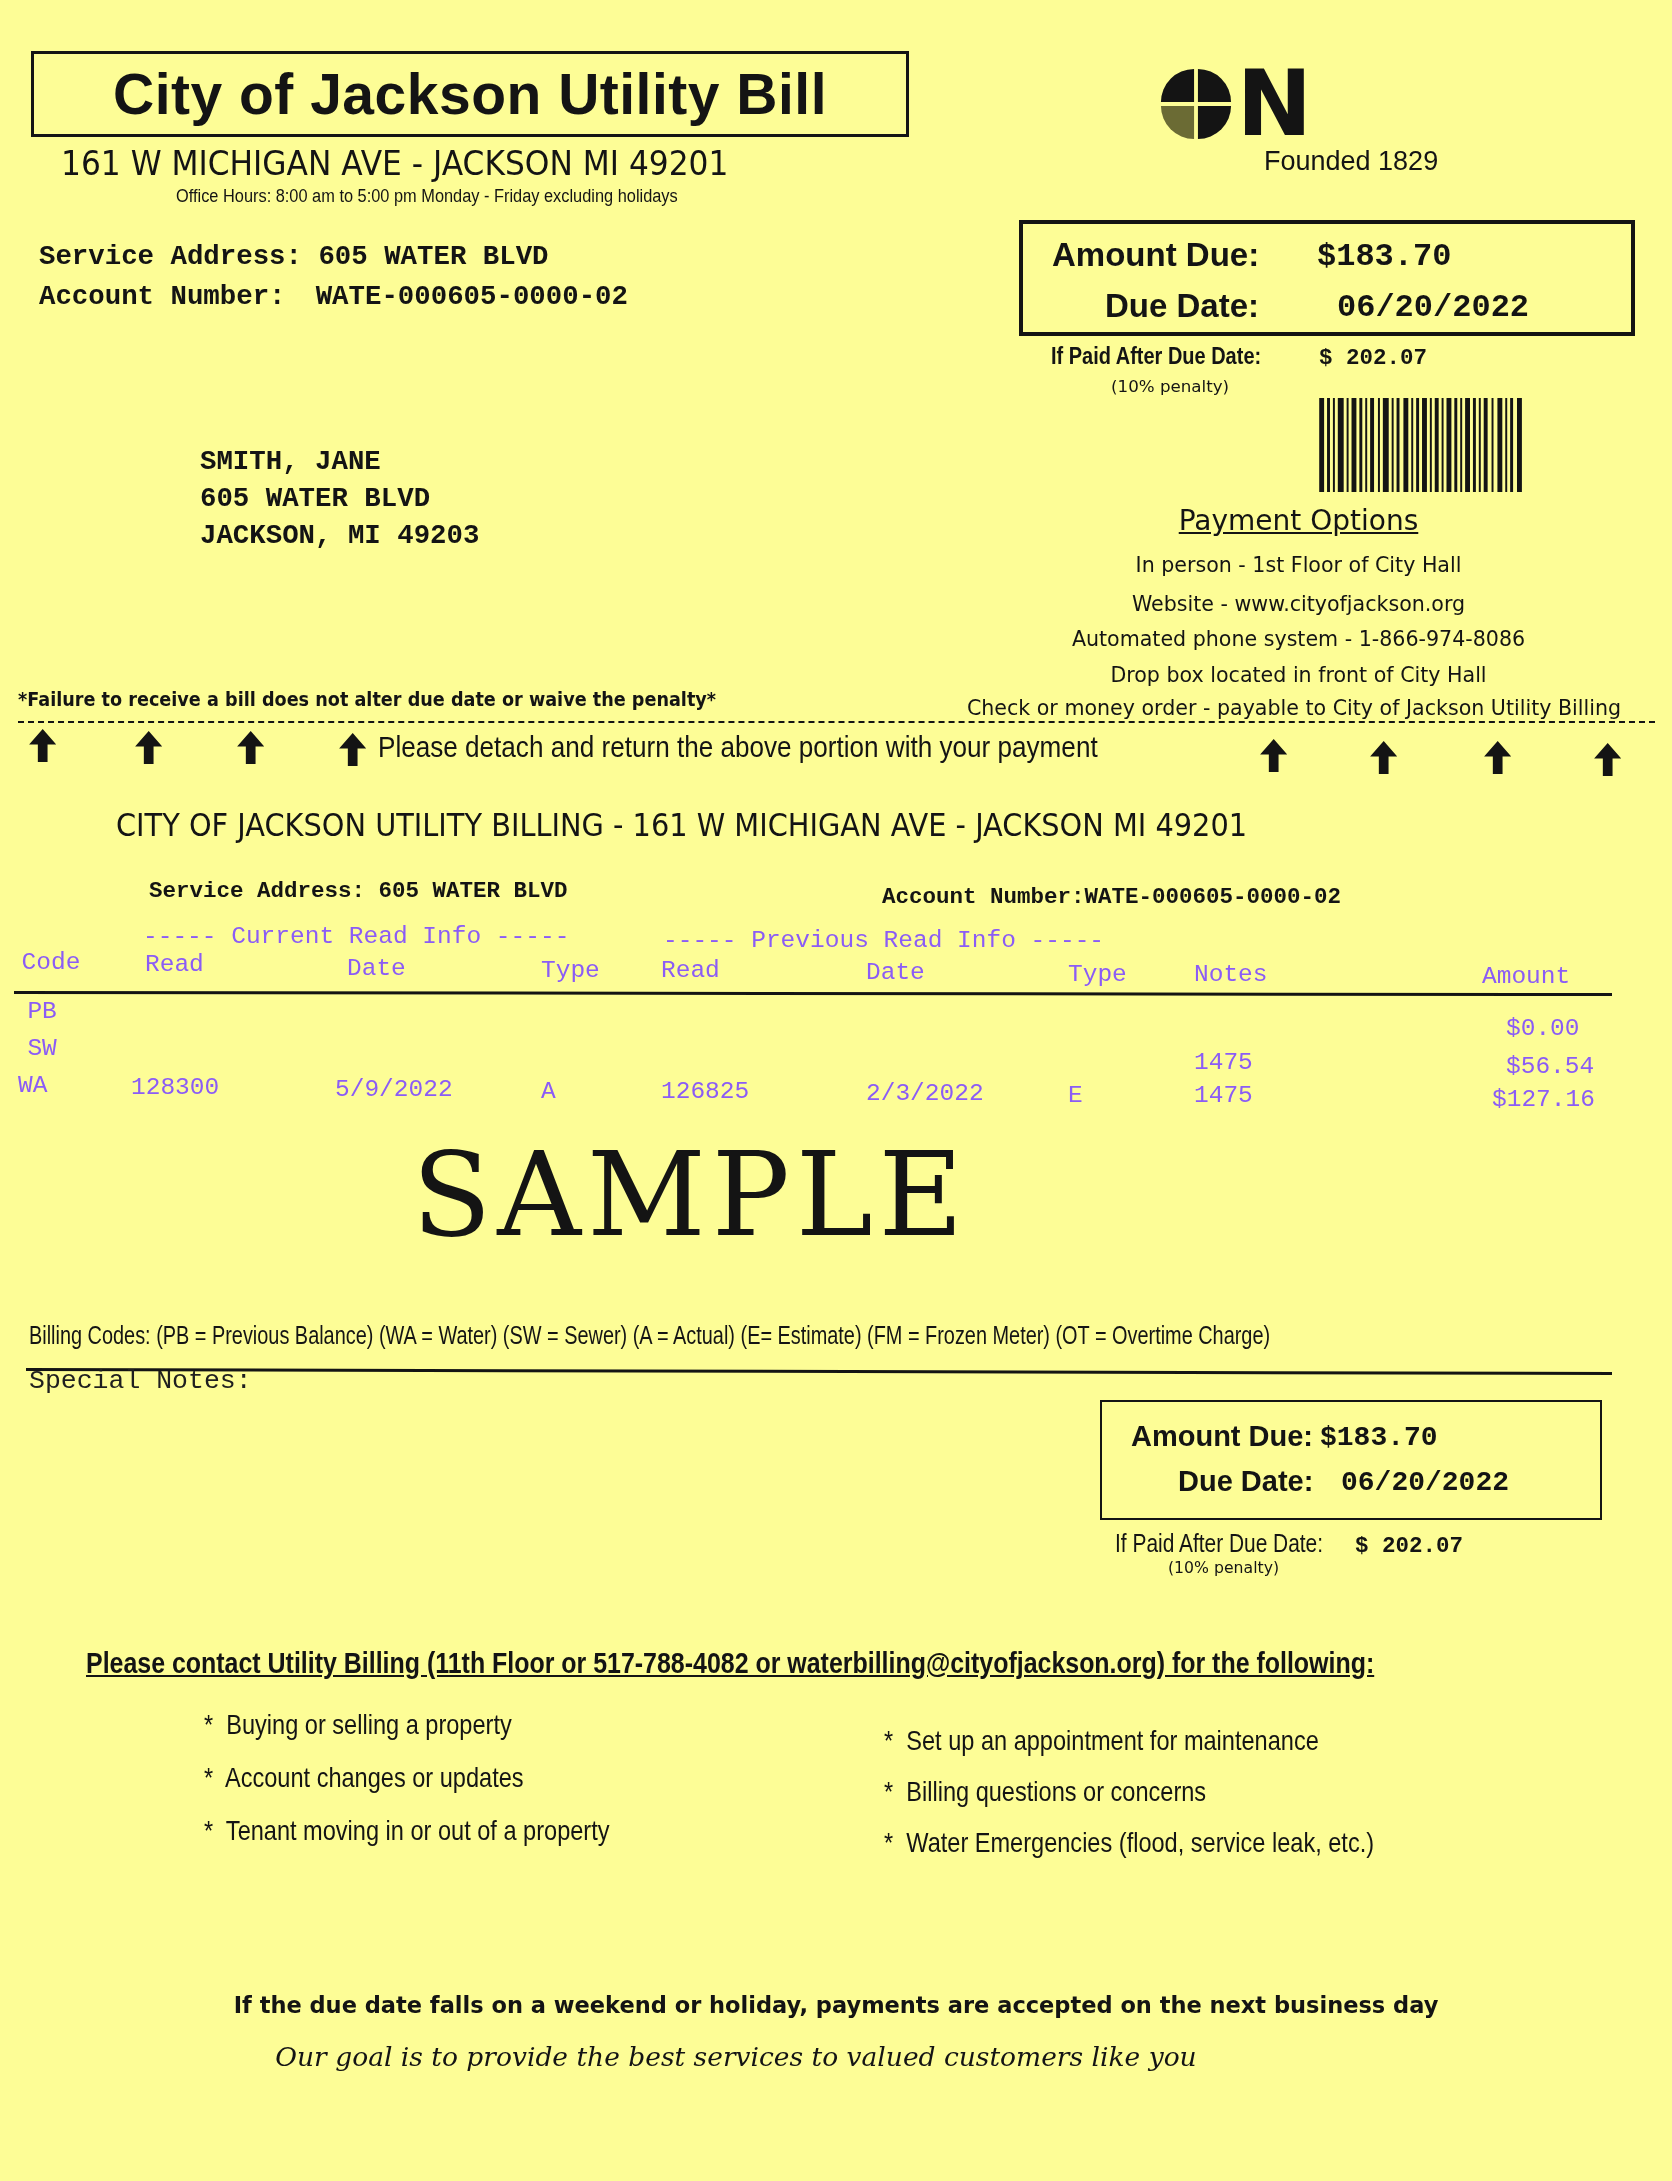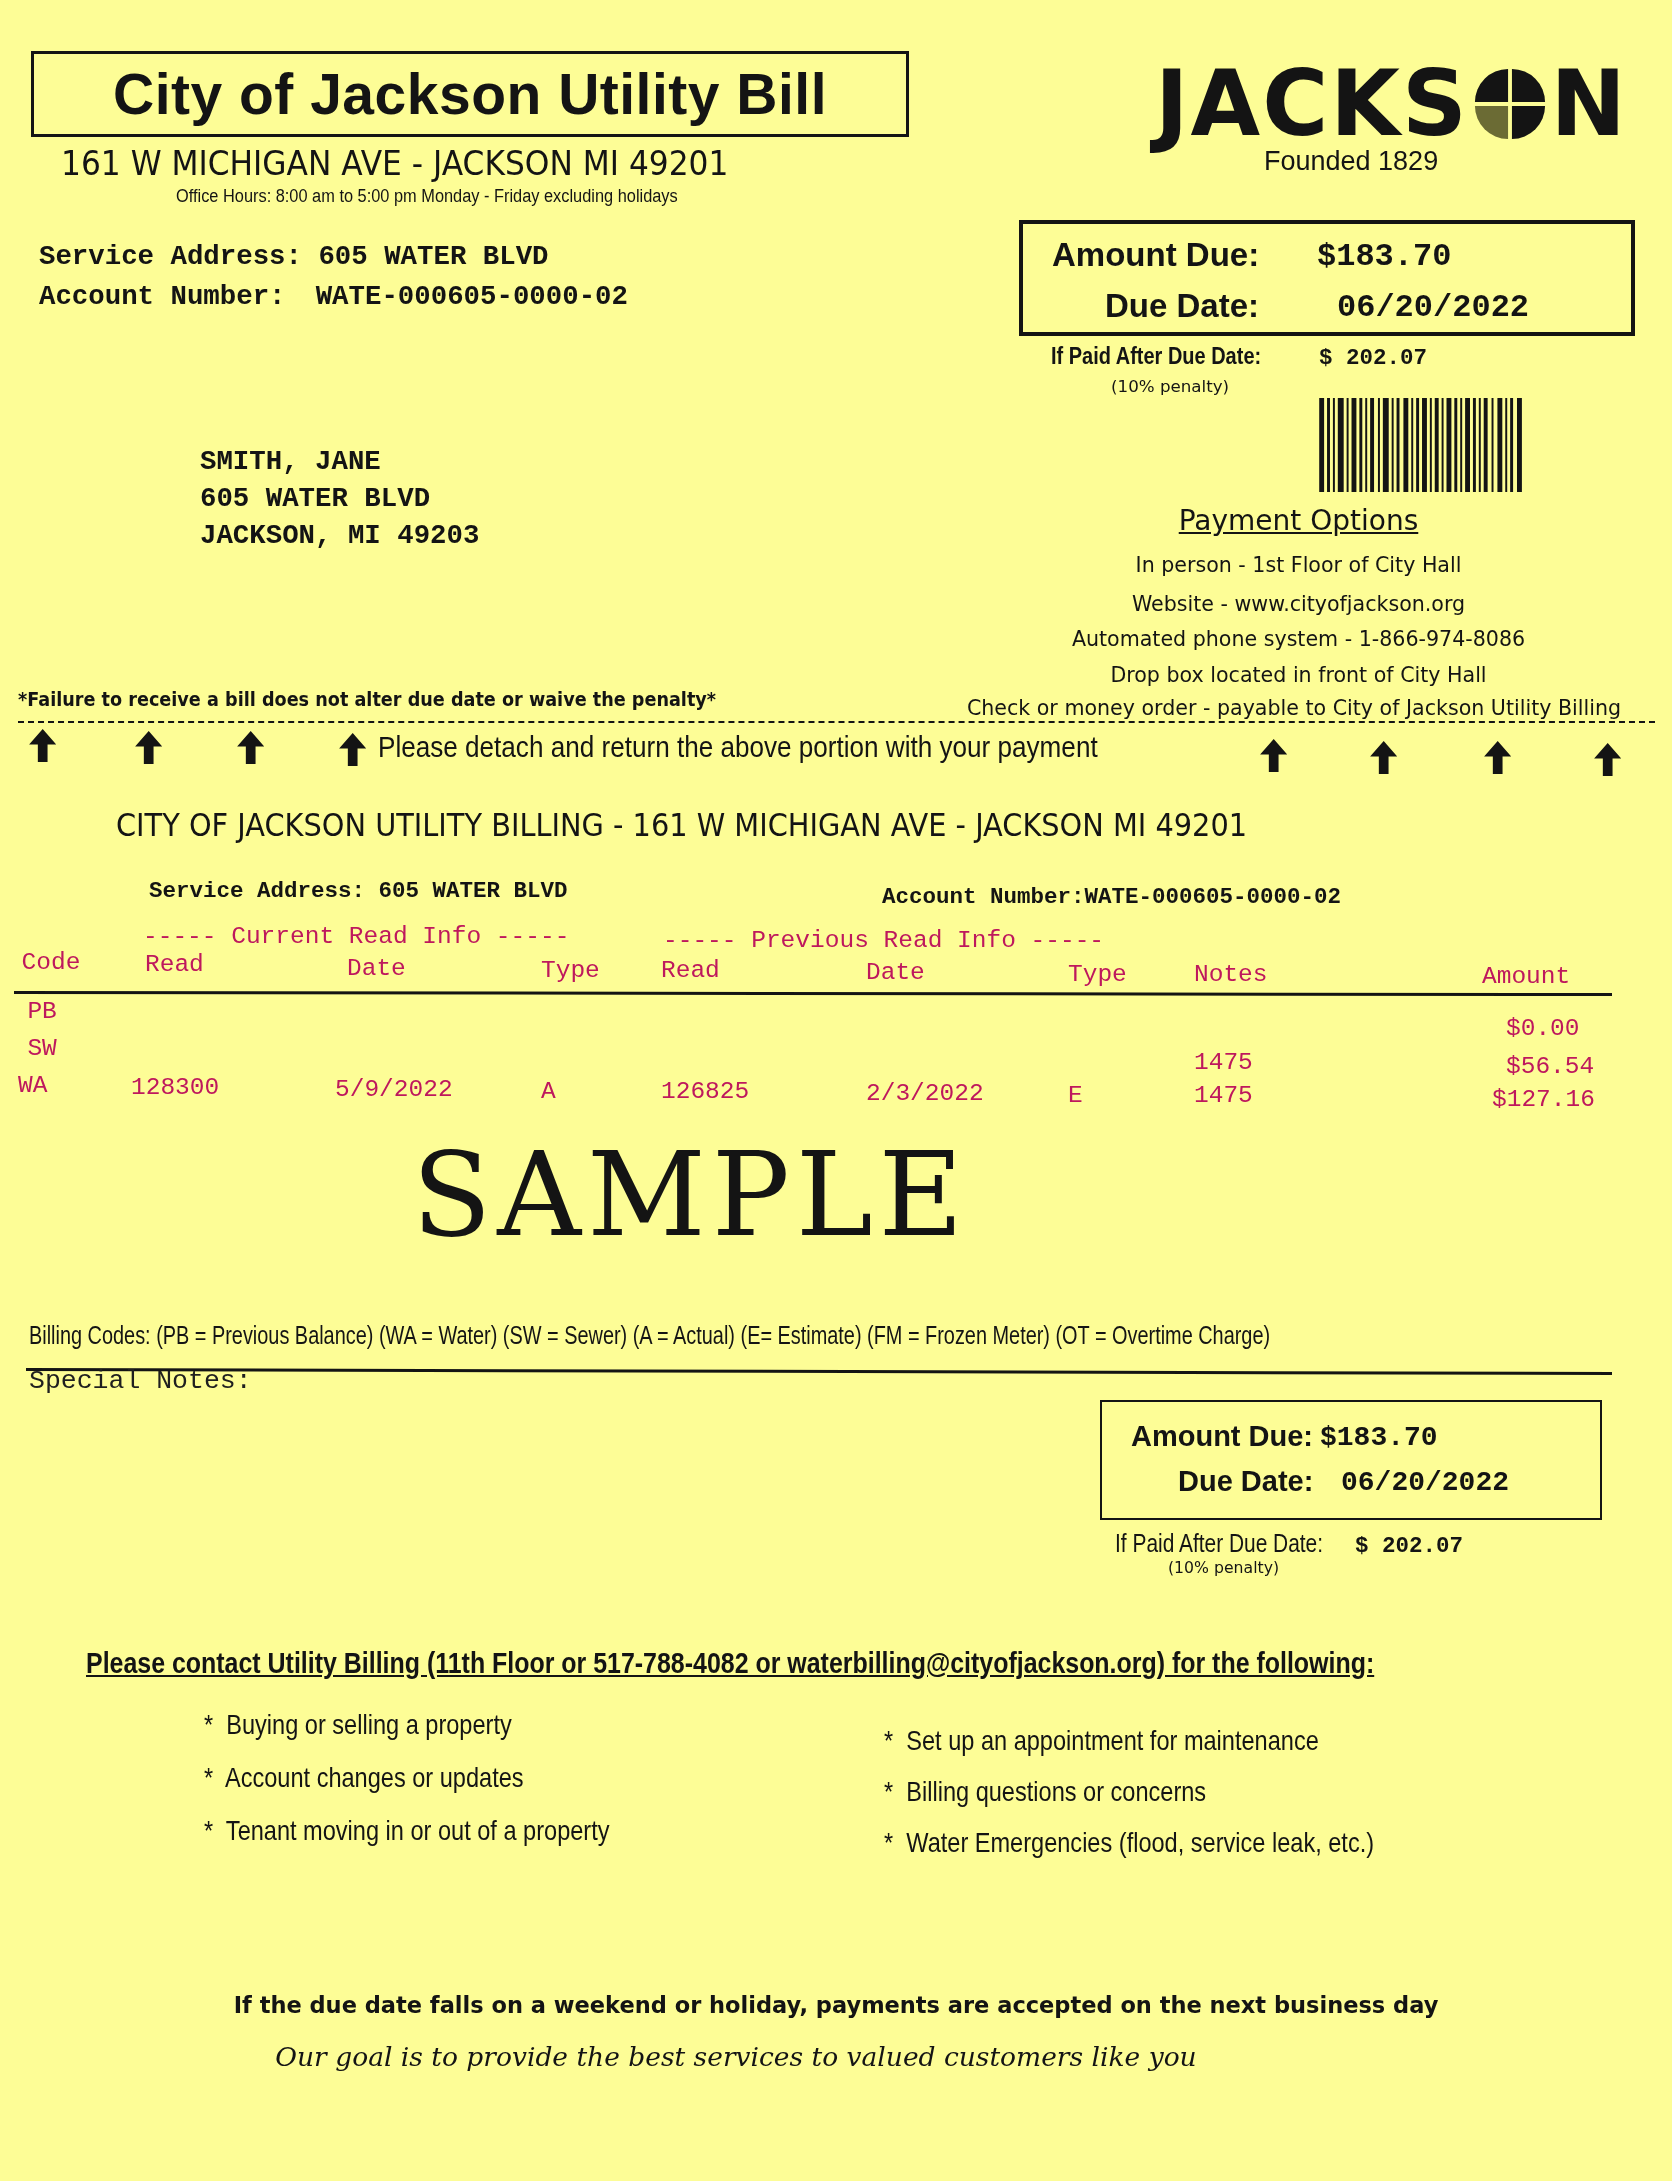--- a/index.html
+++ b/index.html
@@ -37,21 +37,21 @@
   .amt-val { position:absolute; font-family:"Liberation Mono", monospace; font-weight:bold; font-size:32px; }
 
   .pay-title { left:980px; top:504px; width:637px; text-align:center; font-family:"DejaVu Sans", sans-serif; font-size:28px; text-decoration:underline; }
   .pay-line { left:921px; width:755px; text-align:center; font-family:"DejaVu Sans", sans-serif; font-size:20.6px; }
 
   .dash-line { left:17.6px; top:721px; width:1637px; border-top:2.9px dashed #141414; }
 
   .arrow { position:absolute; width:27.4px; height:33px; }
 
   
-  .tbl-text { font-family:"Liberation Mono", monospace; font-size:24.5px; color:#be185d; position:absolute; }
+  .tbl-text { font-family:"Liberation Mono", monospace; font-size:24.5px; color:#8b5cf6; position:absolute; }
   .hr-thick { position:absolute; height:2.9px; background:#141414; }
 
   .sample { left:412px; top:1127px; font-family:"DejaVu Serif", serif; font-size:116px; letter-spacing:5.9px; font-weight:normal; }
 
   .contact-title { left:86px; top:1647px; font-weight:bold; font-size:29px; text-decoration:underline; transform:scaleX(0.86); transform-origin:left top; white-space:nowrap;}
   .bullet { font-size:27.4px; transform:scaleX(0.86); transform-origin:left top; white-space:nowrap; }
 
   .footer1 { left:0; width:1672px; top:1992px; text-align:center; font-family:"DejaVu Sans", sans-serif; font-weight:bold; font-size:22.5px; }
   .footer2 { left:0; width:1472px; top:2041px; text-align:center; font-family:"DejaVu Serif", serif; font-style:italic; font-size:26.5px; }
 </style>
@@ -67,21 +67,20 @@
 <div class="abs info-lbl" style="left:39px; top:241px;">
   <span>Service Address:</span>
   <span>605 WATER BLVD</span>
 </div>
 <div class="abs info-lbl" style="left:39px; top:281px;">
   <span>Account Number:</span>
   <span style="margin-left:13.7px;">WATE-000605-0000-02</span>
 </div>
 
 <div class="abs logo">
-  <span class="logo-text">JACKS</span>
   <span class="logo-o">
     <svg width="74" height="74" viewBox="0 0 76 76">
       <path d="M36 36 L36 2 A34 34 0 0 0 2 36 Z" fill="#141414"></path>
       <path d="M40 36 L40 2 A34 34 0 0 1 74 36 Z" fill="#141414"></path>
       <path d="M36 40 L2 40 A34 34 0 0 0 36 74 Z" fill="#6b6b34"></path>
       <path d="M40 40 L74 40 A34 34 0 0 1 40 74 Z" fill="#141414"></path>
     </svg>
   </span>
   <span class="logo-text">N</span>
 </div>

